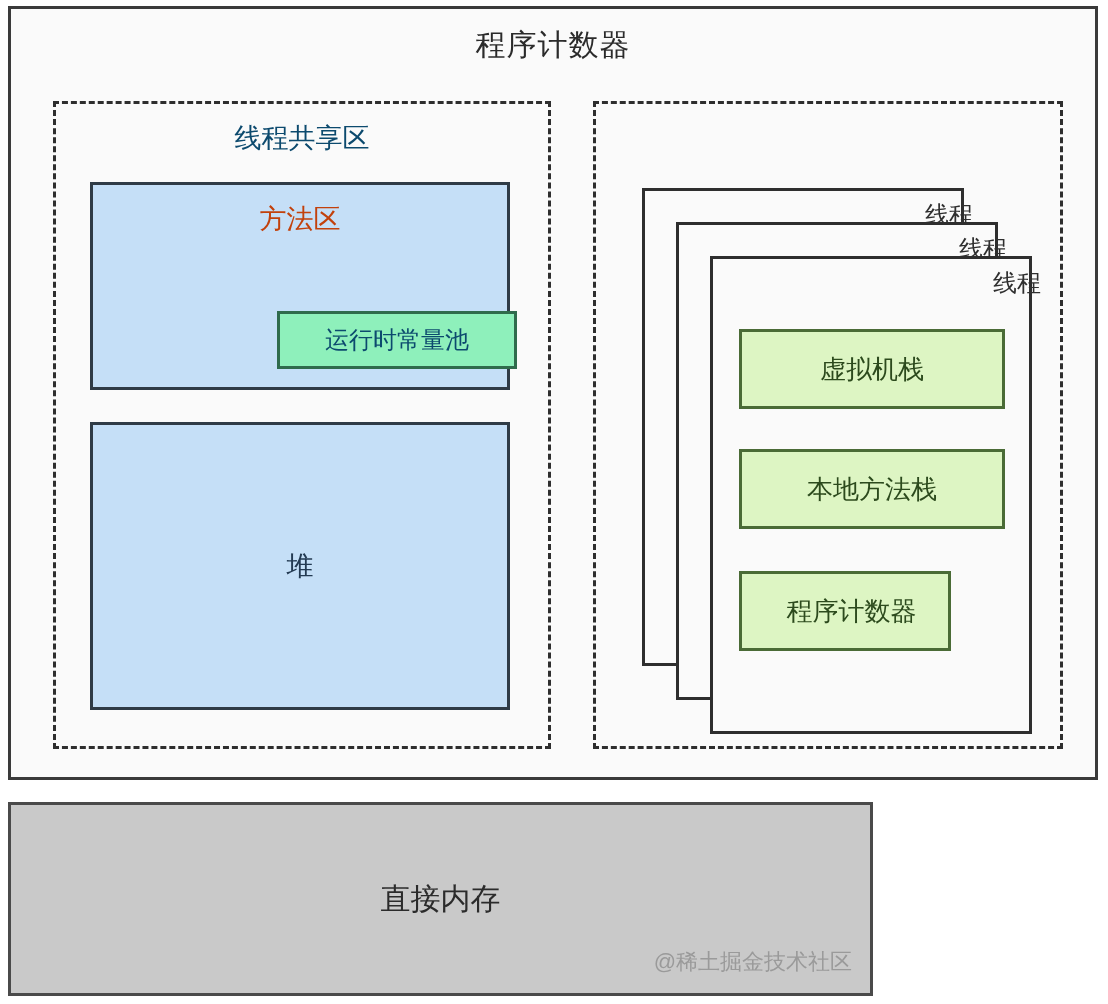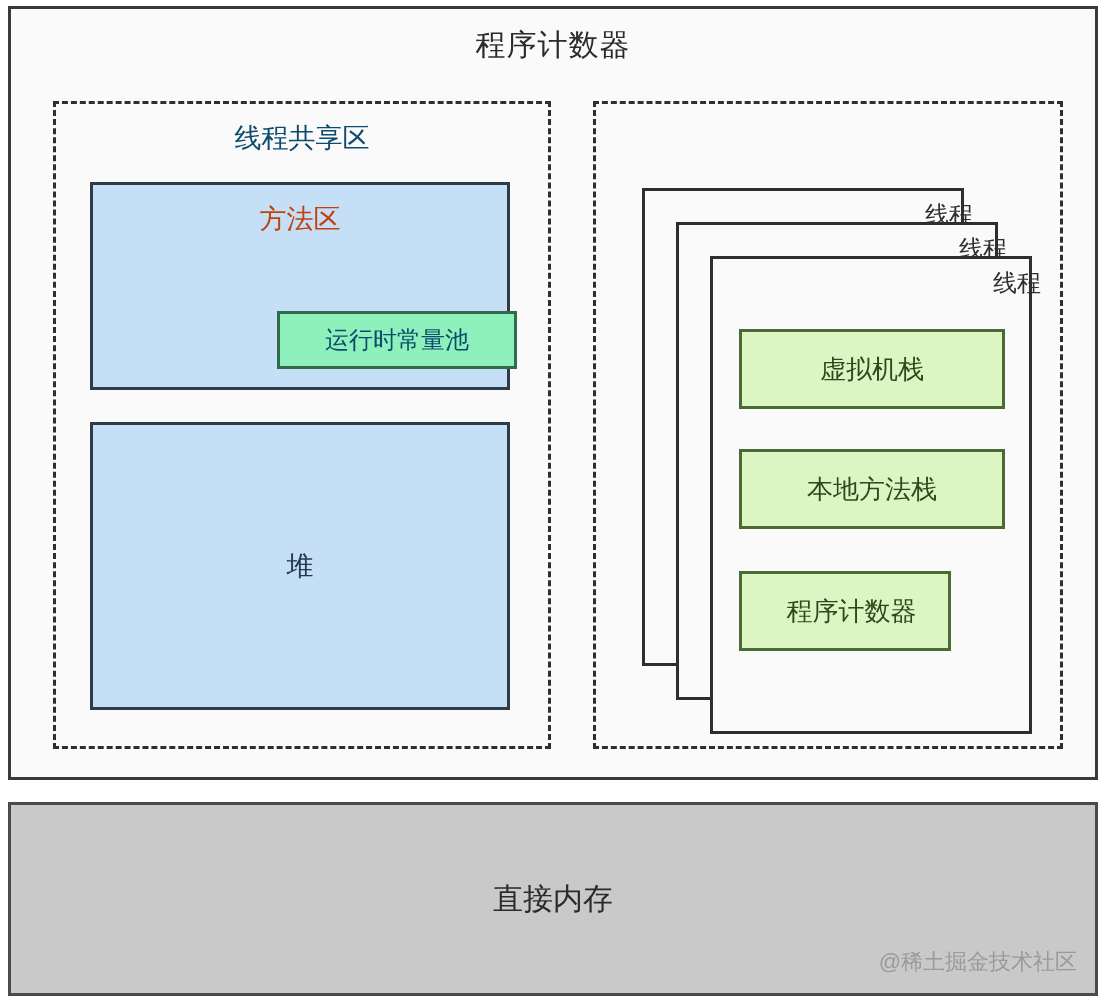--- a/index.html
+++ b/index.html
@@ -180,21 +180,21 @@
   }
   #vm-stack-box  { left: 26px; top: 70px;  width: 266px; height: 80px; }
   #native-stack-box { left: 26px; top: 190px; width: 266px; height: 80px; }
   #pc-register-box  { left: 26px; top: 312px; width: 212px; height: 80px; padding-left: 13px; }
 
   
   #direct-memory {
     position: absolute;
     left: 8px;
     top: 802px;
-    width: 1090px;
+    width: 865px;
     height: 194px;
     box-sizing: border-box;
     background: #c9c9c9;
     border: 3px solid #4a4a4a;
   }
   #direct-memory-label {
     position: absolute;
     left: 0;
     top: 0;
     width: 100%;

